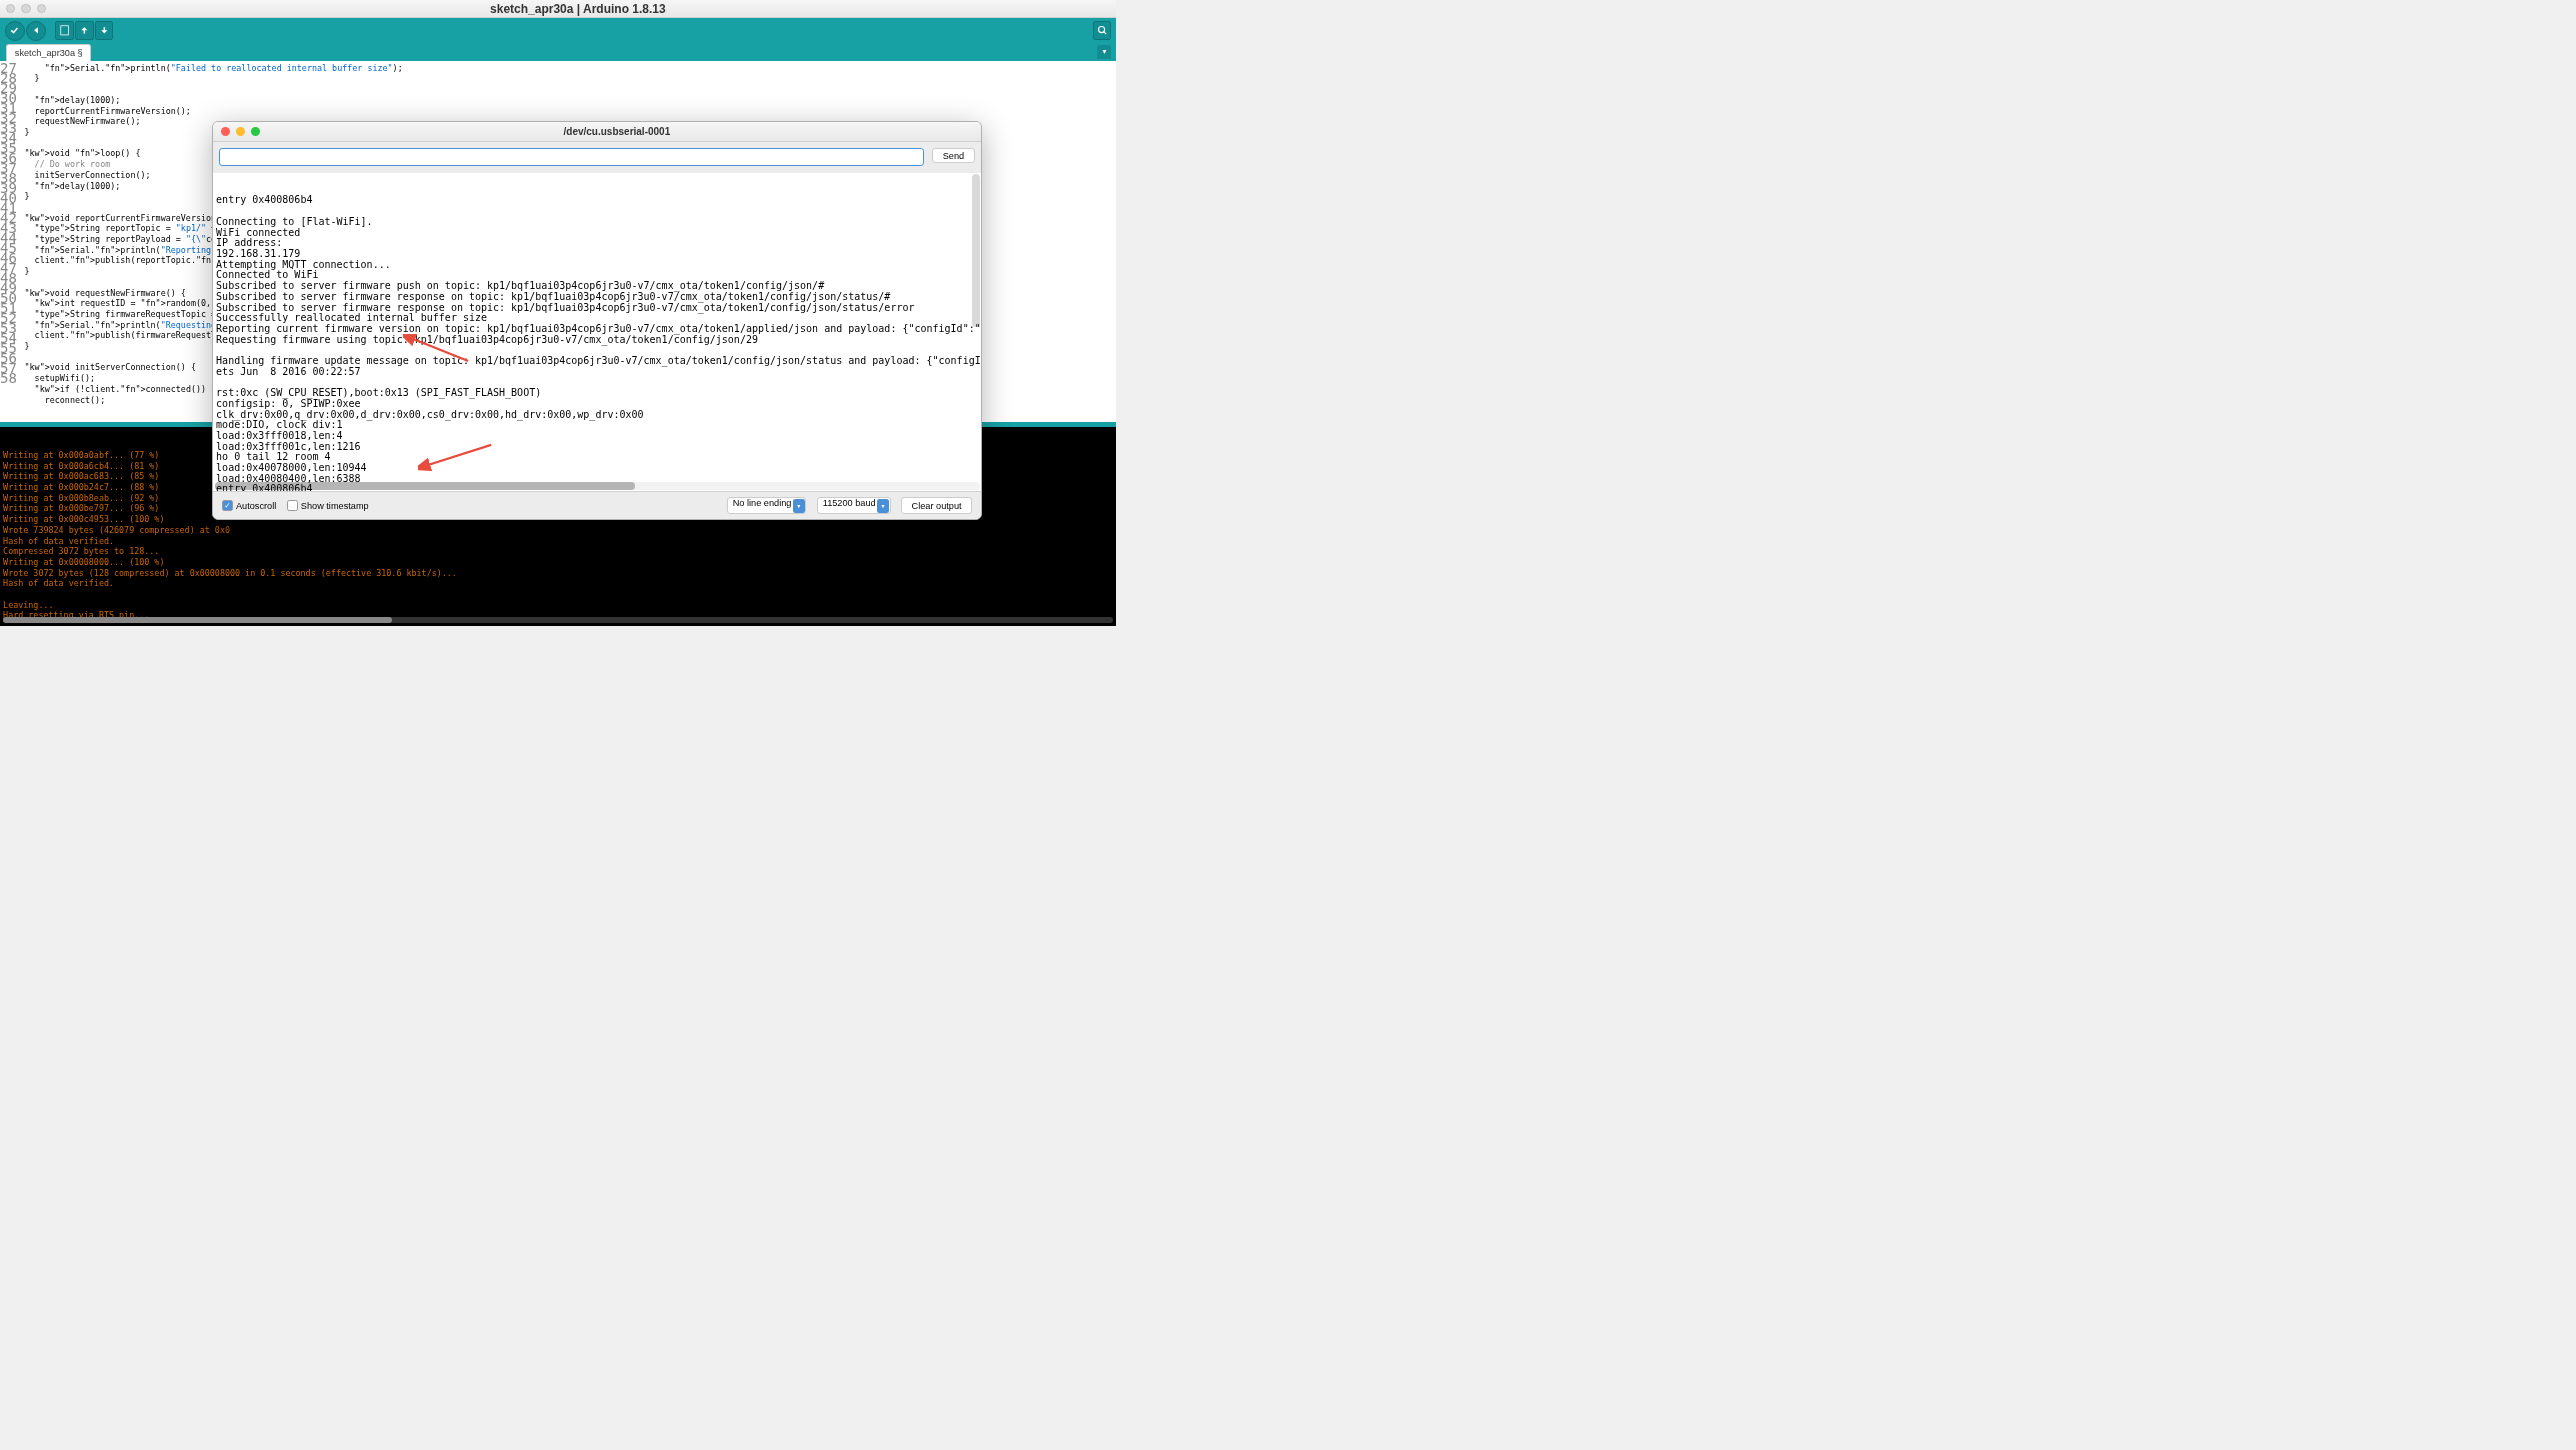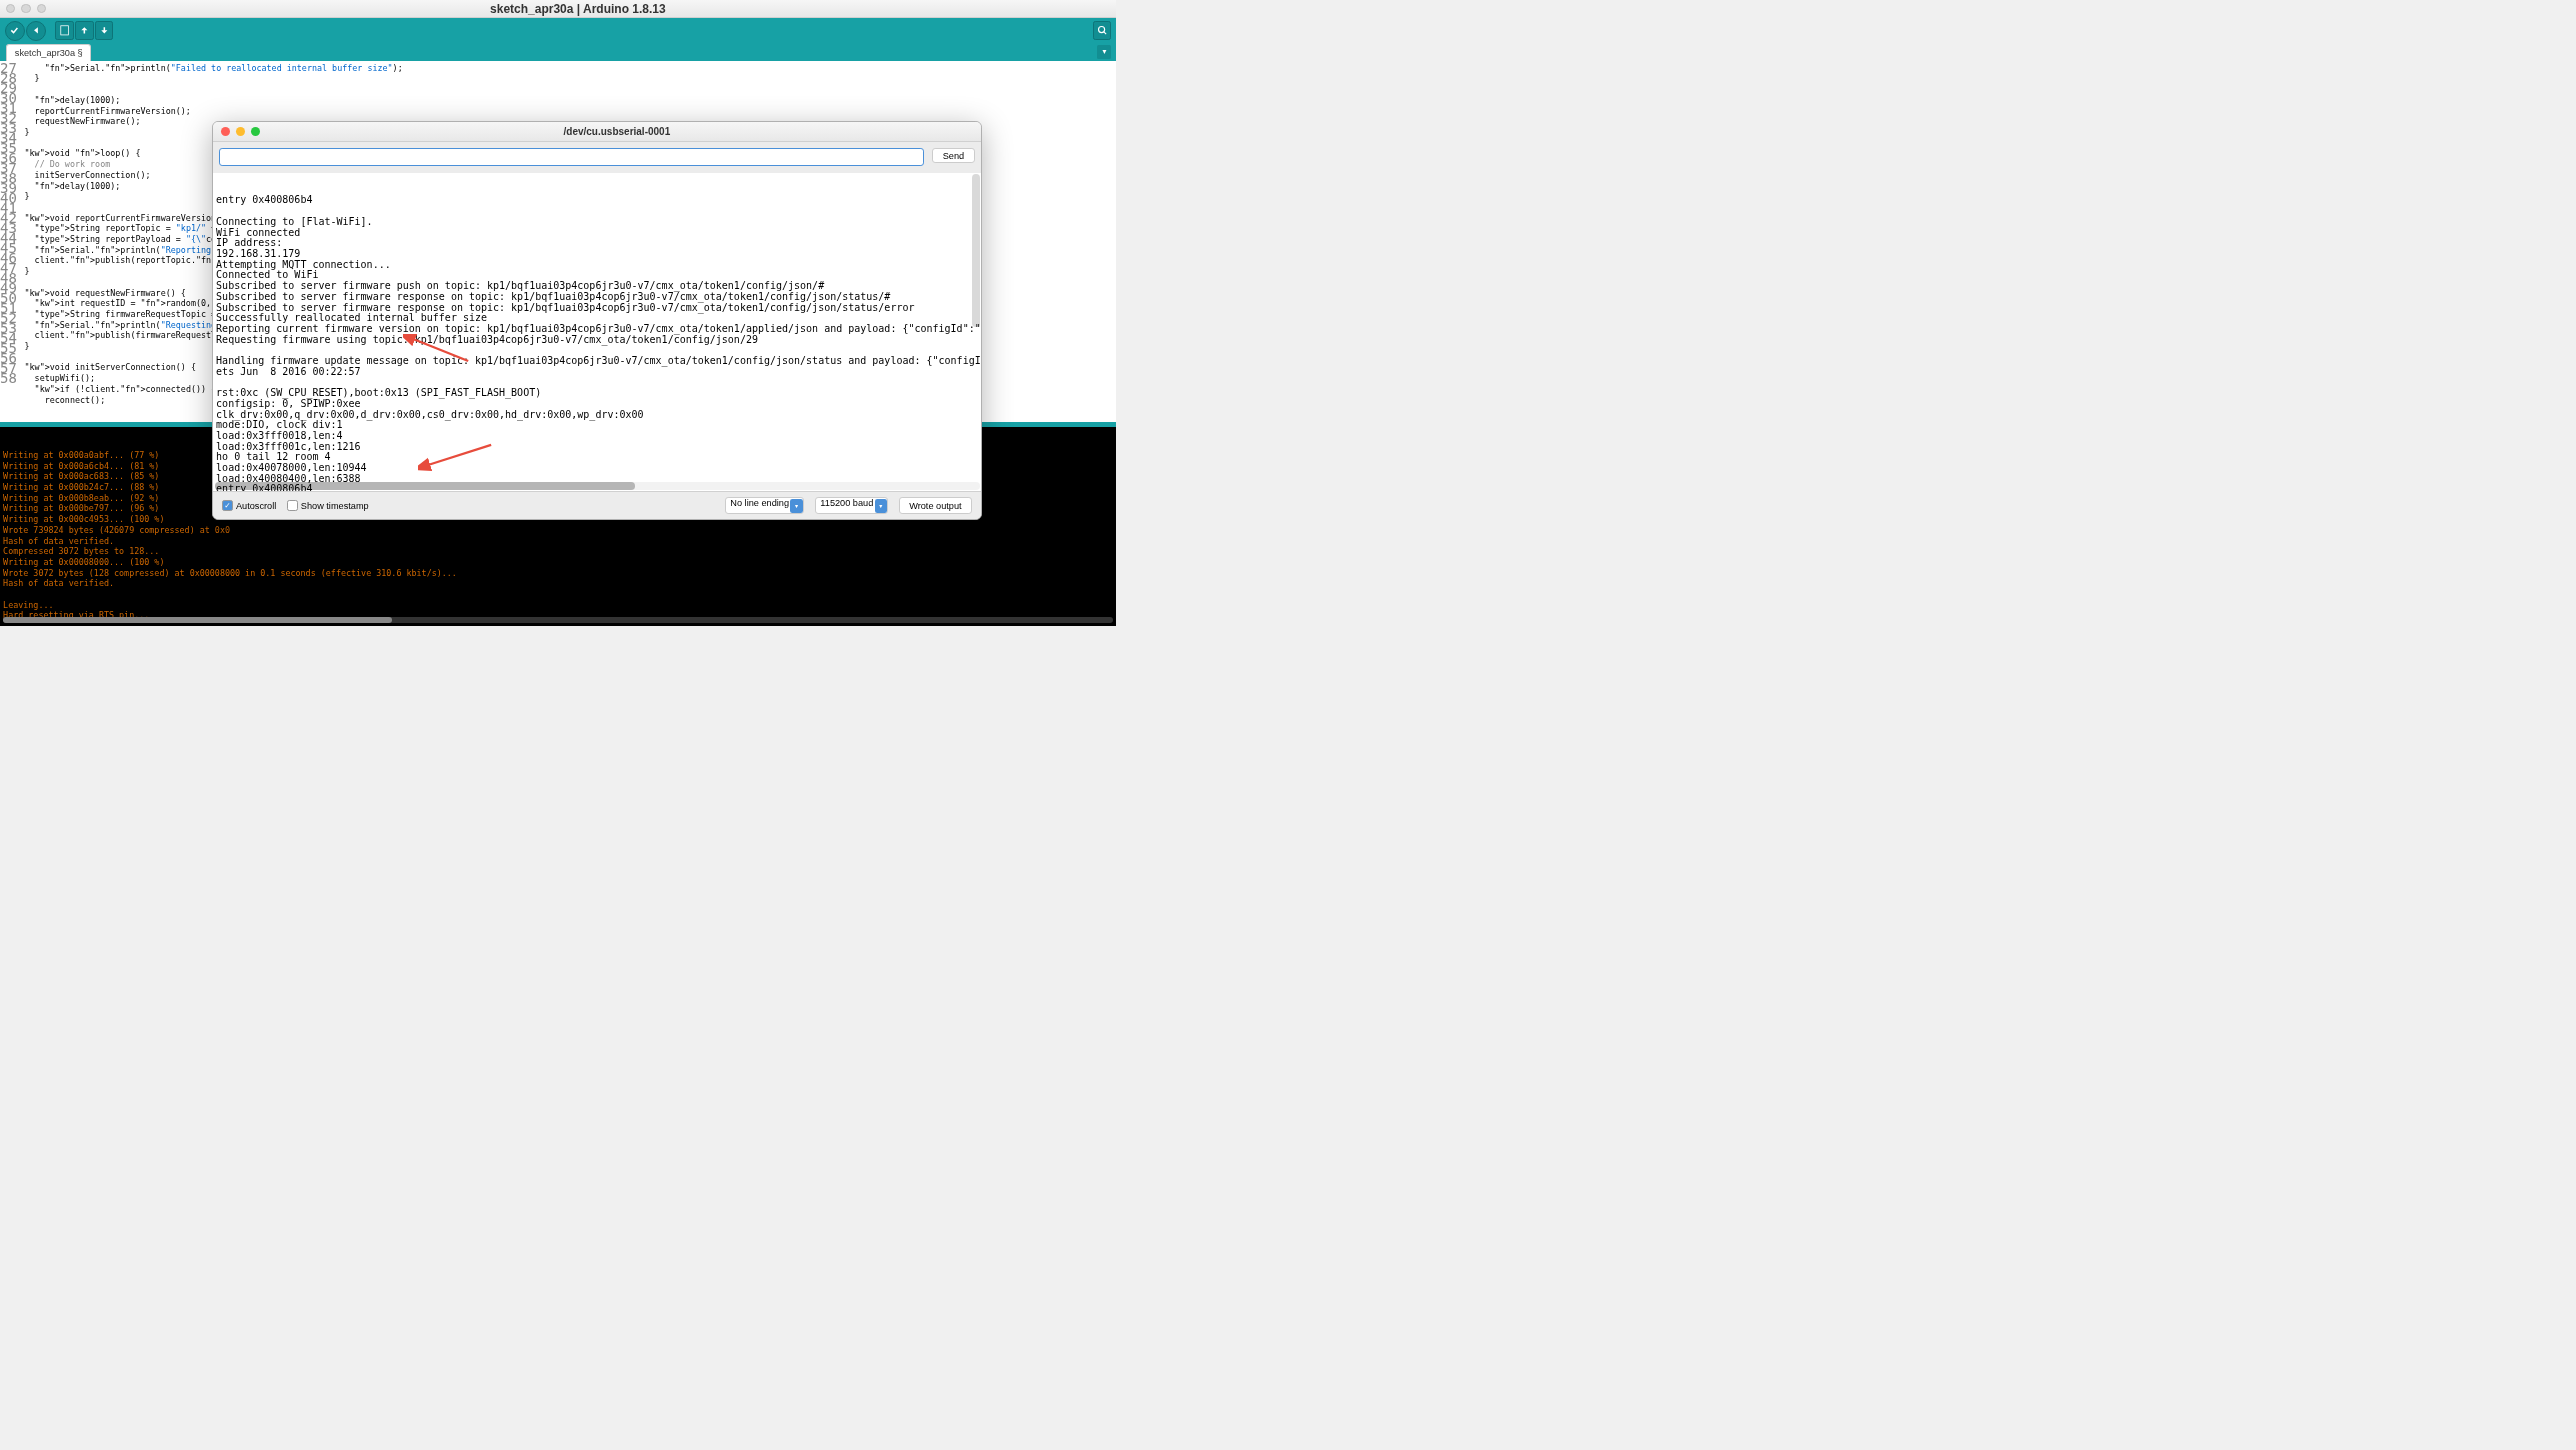--- a/index.html
+++ b/index.html
@@ -280,21 +280,21 @@
     </label>
     <div class="serial-footer-spacer"></div>
     <div class="select-wrap">
       <div class="serial-select">No line ending</div>
       <div class="select-arrow">▾</div>
     </div>
     <div class="select-wrap">
       <div class="serial-select">115200 baud</div>
       <div class="select-arrow">▾</div>
     </div>
-    <button class="serial-clear">Wrote output</button>
+    <button class="serial-clear">Clear output</button>
   </div>
 </div>
 
 <div class="arrow" style="left:403px; top:334px;">
   <svg width="69" height="31" viewBox="0 0 90 40">
       <defs>
         <marker id="ah1" markerWidth="10" markerHeight="10" refX="2" refY="3" orient="auto">
           <path d="M0,0 L0,6 L8,3 z" fill="#e74c3c"></path>
         </marker>
       </defs>

